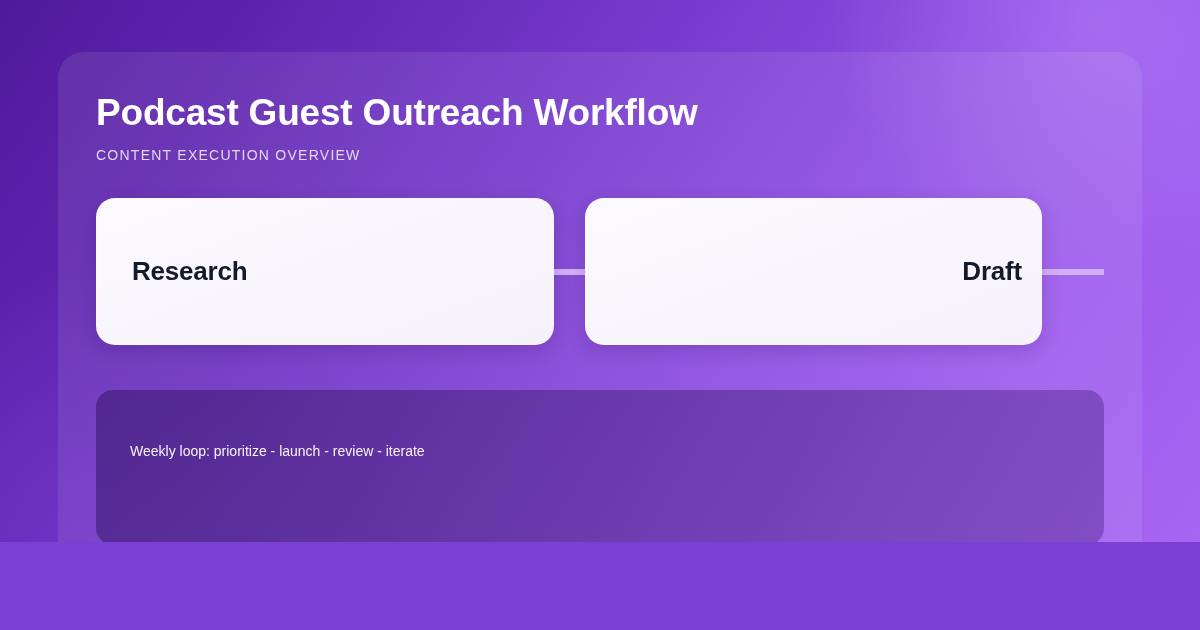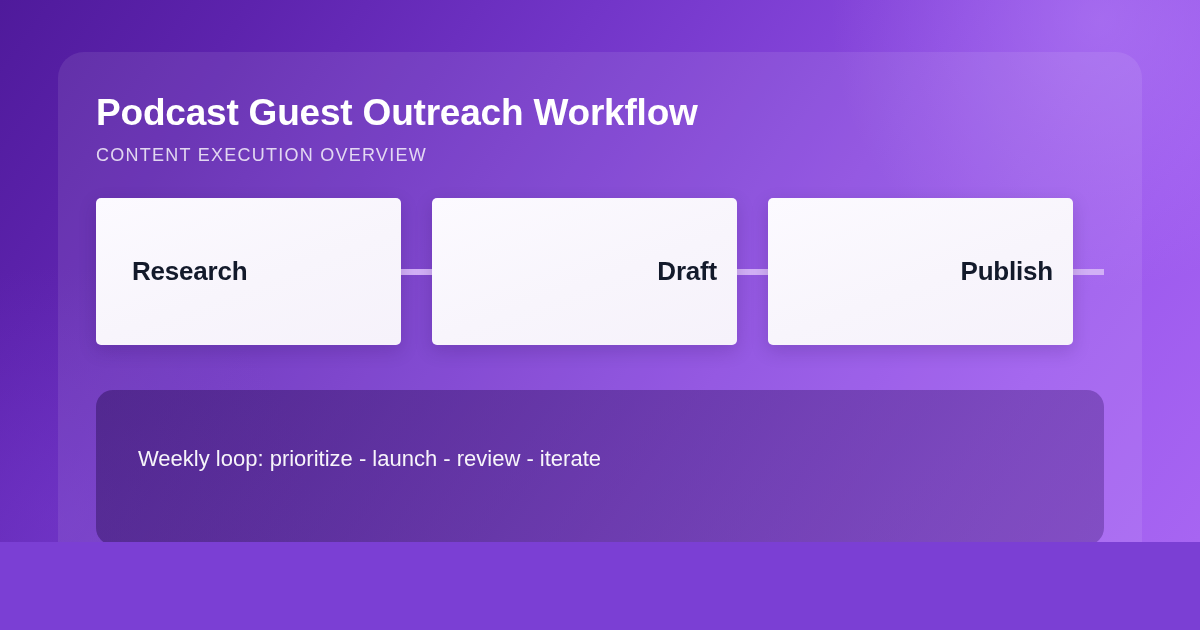--- a/index.html
+++ b/index.html
@@ -62,41 +62,41 @@
     margin: 0;
     font-size: 37px;
     line-height: 46px;
     font-weight: bold;
     color: #ffffff;
     letter-spacing: -0.2px;
     white-space: nowrap;
   }
   .page-subtitle {
     margin: 8px 0 0 0;
-    font-size: 18px;
+    font-size: 14px;
     line-height: 22px;
     font-weight: normal;
     color: rgba(255,255,255,0.80);
     letter-spacing: 1.25px;
     white-space: nowrap;
   }
 
   
   .steps {
     position: relative;
     margin-top: 32px;
     display: flex;
     align-items: stretch;
     height: 147px;
   }
   .step-card {
     position: relative;
     flex: 1 1 0;
     background: linear-gradient(160deg, #fcfaff 0%, #f8f5fc 55%, #f6f2fb 100%);
-    border-radius: 5px;
+    border-radius: 19px;
     box-shadow: 0 6px 18px rgba(40,10,80,0.18);
     display: flex;
     align-items: center;
     box-sizing: border-box;
     padding: 0 20px 0 36px;
     z-index: 2;
   }
   .step-card.compact { padding-left: 36px; justify-content: flex-end; }
   .step-label {
     font-size: 26px;
@@ -117,22 +117,22 @@
   
   .note {
     margin-top: 45px;
     height: 155px;
     border-radius: 17px;
     background: linear-gradient(115deg, rgba(48,18,95,0.50) 0%, rgba(62,26,116,0.46) 55%, rgba(74,34,132,0.42) 100%);
     box-sizing: border-box;
     padding: 44px 0 0 30px;
   }
   .note-main {
-    margin: 12px;
-    font-size: 22px;
+    margin: 4px;
+    font-size: 14px;
     line-height: 26px;
     color: rgba(255,255,255,0.95);
     white-space: nowrap;
   }
   .note-sub {
     margin: 8px 0 0 0;
     font-size: 15px;
     line-height: 21px;
     color: rgba(226,206,248,0.88);
     white-space: nowrap;
@@ -159,23 +159,20 @@
       </div>
 
       <div class="connector"></div>
 
       <div class="step-card compact">
         <span class="step-label">Draft</span>
       </div>
 
       <div class="connector"></div>
 
-      <div class="step-card compact">
-        <span class="step-label">Publish</span>
-      </div>
 
       <div class="connector"></div>
 
 
     </div>
 
     <div class="note">
       <p class="note-main">Weekly loop: prioritize - launch - review - iterate</p>
     </div>
 

